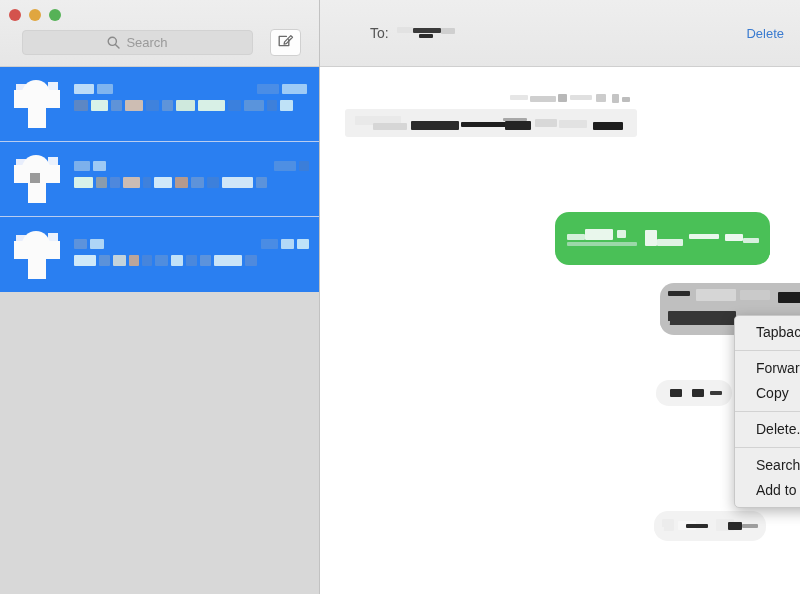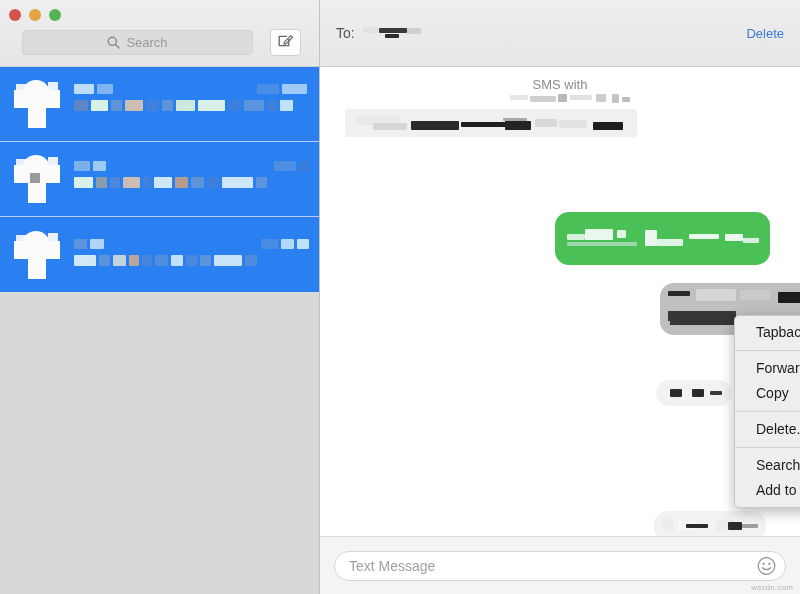--- a/index.html
+++ b/index.html
@@ -134,20 +134,21 @@
     border-bottom: 1px solid #cfcfcf;
     display: flex;
     align-items: center;
     padding: 0 16px;
     position: relative;
   }
   .to-label {
     font-size: 14px;
     color: #555555;
     margin-right: 8px;
+    margin-left: 34px;
   }
   .to-recipient {
     position: relative;
     width: 58px; height: 16px;
   }
   .to-recipient .bk { position: absolute; }
   .details-link {
     position: absolute;
     right: 16px;
     font-size: 13px;
@@ -430,21 +431,20 @@
         <span class="bk" style="left:0;top:2px;width:16px;height:6px;background:#e2e2e2"></span>
         <span class="bk" style="left:16px;top:3px;width:28px;height:5px;background:#3a3a3a"></span>
         <span class="bk" style="left:22px;top:9px;width:14px;height:4px;background:#2c2c2c"></span>
         <span class="bk" style="left:44px;top:3px;width:14px;height:6px;background:#cfcfcf"></span>
       </span>
       <span class="details-link">Delete</span>
     </div>
 
     <div class="thread">
 
-      <div class="sms-with">SMS with</div>
 
       <div class="sms-meta">
         <span class="bk" style="left:0;top:2px;width:18px;height:5px;background:#e6e6e6"></span>
         <span class="bk" style="left:20px;top:3px;width:26px;height:6px;background:#cfcfcf"></span>
         <span class="bk" style="left:48px;top:1px;width:9px;height:8px;background:#b8b8b8"></span>
         <span class="bk" style="left:60px;top:2px;width:22px;height:5px;background:#e0e0e0"></span>
         <span class="bk" style="left:86px;top:1px;width:10px;height:8px;background:#cccccc"></span>
         <span class="bk" style="left:102px;top:1px;width:7px;height:9px;background:#c4c4c4"></span>
         <span class="bk" style="left:112px;top:4px;width:8px;height:5px;background:#bdbdbd"></span>
       </div>
@@ -515,29 +515,15 @@
         <div class="menu-item">Delete...</div>
 
         <div class="menu-sep"></div>
 
         <div class="menu-item">Search With Google</div>
         <div class="menu-item">Add to iTunes as a Spoken Track</div>
       </div>
 
     </div>
 
-    <div class="compose-bar">
-      <div class="message-input">
-        <span class="message-placeholder">Text Message</span>
-        <span class="emoji-btn">
-          <svg width="19" height="19" viewBox="0 0 19 19">
-            <circle cx="9.5" cy="9.5" r="8.3" fill="none" stroke="#8e8e8e" stroke-width="1.2"></circle>
-            <circle cx="6.6" cy="7.3" r="1.15" fill="#8e8e8e"></circle>
-            <circle cx="12.4" cy="7.3" r="1.15" fill="#8e8e8e"></circle>
-            <path d="M5.4 11.2 Q9.5 15.2 13.6 11.2" fill="none" stroke="#8e8e8e" stroke-width="1.2" stroke-linecap="round"></path>
-          </svg>
-        </span>
-      </div>
-      <span class="watermark">wsxdn.com</span>
-    </div>
 
   </div>
 </div>
 
 </body></html>

